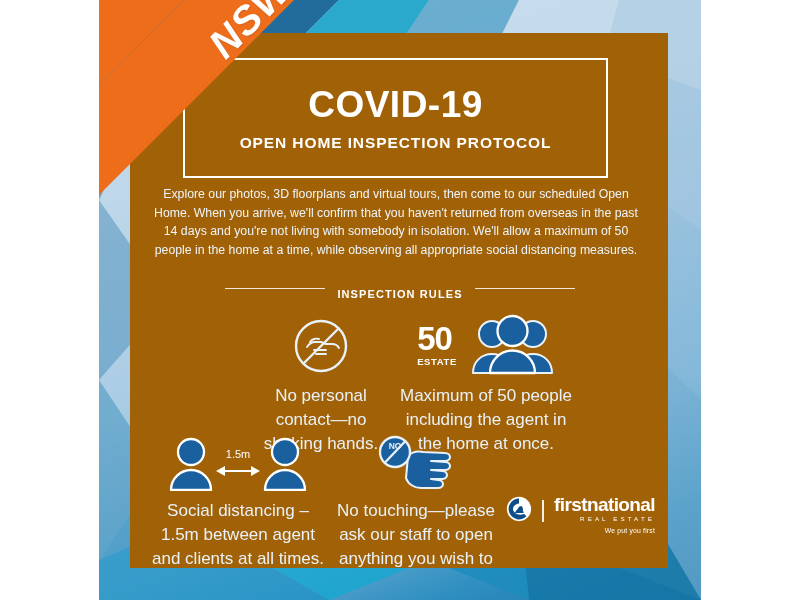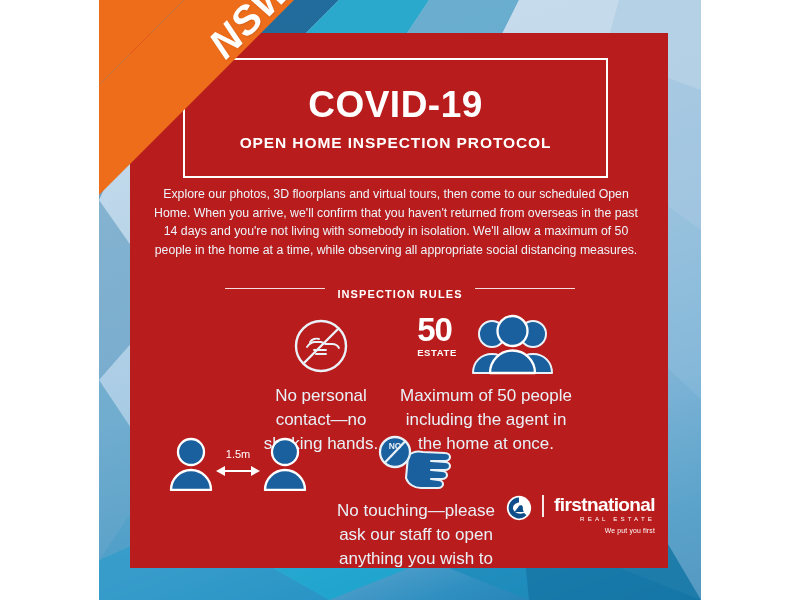--- a/index.html
+++ b/index.html
@@ -13,21 +13,21 @@
   
   .bg-band{
     position:absolute;left:99px;top:0;width:602px;height:600px;
     background:linear-gradient(160deg,#cfe0ef 0%,#bcd6e9 28%,#a8cbe4 52%,#7fb6da 72%,#2f8fc0 88%,#1b74a8 100%);
     overflow:hidden;
   }
 
   
   .panel{
     position:absolute;left:130px;top:33px;width:538px;height:535px;
-    background:#b91c1c;
+    background:#a16207;
     overflow:hidden;
   }
   .ribbon-wrap{position:absolute;left:0;top:0;width:260px;height:260px;overflow:visible;}
   .ribbon-text{
     position:absolute;left:101px;top:35px;
     transform:rotate(-45deg);
     transform-origin:0 0;
     color:#ffffff;font-weight:bold;font-size:40px;letter-spacing:1px;
     font-style:italic;
     white-space:nowrap;
@@ -75,35 +75,35 @@
 
   .rule-1{left:128px;top:280px;width:126px;}
   .rule-1 .icon-slot{height:62px;margin-bottom:9px;}
   .rule-2{left:268px;top:278px;width:176px;}
   .rule-2 .icon-slot{height:64px;margin-bottom:9px;}
   .rule-3{left:20px;top:396px;width:176px;}
   .rule-3 .icon-slot{height:62px;margin-bottom:8px;}
   .rule-4{left:204px;top:400px;width:164px;}
   .rule-4 .icon-slot{height:58px;margin-bottom:8px;align-items:center;}
 
-  .big50wrap{display:flex;align-items:flex-start;justify-content:center;gap:12px;}
+  .big50wrap{display:flex;align-items:center;justify-content:center;gap:12px;}
   .big50{display:flex;flex-direction:column;align-items:flex-start;line-height:1;}
   .big50 .num{color:#ffffff;font-size:33px;font-weight:bold;letter-spacing:-1px;}
   .big50 .max{color:#ffffff;font-size:9.5px;font-weight:bold;letter-spacing:.6px;margin-top:2px;}
 
   .dist-row{display:flex;align-items:flex-end;justify-content:center;gap:2px;}
   .dist-mid{display:flex;flex-direction:column;align-items:center;justify-content:flex-end;padding-bottom:12px;}
   .dist-mid .m{color:#ffffff;font-size:11px;margin-bottom:3px;}
 
   
   .logo{
     position:absolute;left:380px;top:462px;width:145px;
     display:flex;flex-direction:column;align-items:flex-end;
   }
-  .logo-main{display:flex;align-items:flex-start;gap:10px;}
+  .logo-main{display:flex;align-items:flex-end;gap:10px;}
   .logo-mark{width:26px;height:26px;flex:0 0 26px;}
   .logo-sep{width:2px;height:22px;background:#ffffff;opacity:.9;}
   .logo-words{display:flex;flex-direction:column;line-height:1;}
   .logo-words .w1{color:#ffffff;font-size:19px;font-weight:bold;letter-spacing:-.6px;}
   .logo-words .w2{color:#ffffff;font-size:6.2px;letter-spacing:3.1px;text-align:right;margin-top:2px;}
   .logo-tag{color:#ffffff;font-size:6.8px;margin-top:5px;letter-spacing:.2px;}
 </style>
 </head>
 <body>
 
@@ -209,20 +209,21 @@
             </svg>
           </div>
           <svg width="44" height="54" viewBox="0 0 44 54">
             <g fill="#1a5f9e" stroke="#ffffff" stroke-width="2.3" stroke-linejoin="round">
               <circle cx="22" cy="15" r="13"></circle>
               <path d="M2 53c0-11 9-20 20-20s20 9 20 20z"></path>
             </g>
           </svg>
         </div>
       </div>
+      <div class="cap">Social distancing – 1.5m between agent and clients at all times.</div>
     </div>
 
     <div class="rule rule-4">
       <div class="icon-slot">
         <svg width="84" height="56" viewBox="0 0 84 56">
           <g fill="#1a5f9e" stroke="#e9f1f8" stroke-width="2.1" stroke-linejoin="round" stroke-linecap="round">
             <path d="M34 22c4-4 10-5 15-4l22 1c3 0 5 2 5 4s-2 4-5 4l-14 0 14 1c3 0 5 2 5 4s-2 4-5 4l-14 0 11 1c3 0 5 2 5 4s-2 4-5 4l-11 0 7 1c3 0 5 2 5 4s-2 4-5 4l-17 0c-7 0-13-4-15-10z"></path>
           </g>
           <circle cx="21" cy="18" r="15" fill="#1a5f9e" stroke="#e9f1f8" stroke-width="2.3"></circle>
           <line x1="11" y1="28.5" x2="31" y2="7.5" stroke="#e9f1f8" stroke-width="2.3" stroke-linecap="round"></line>

